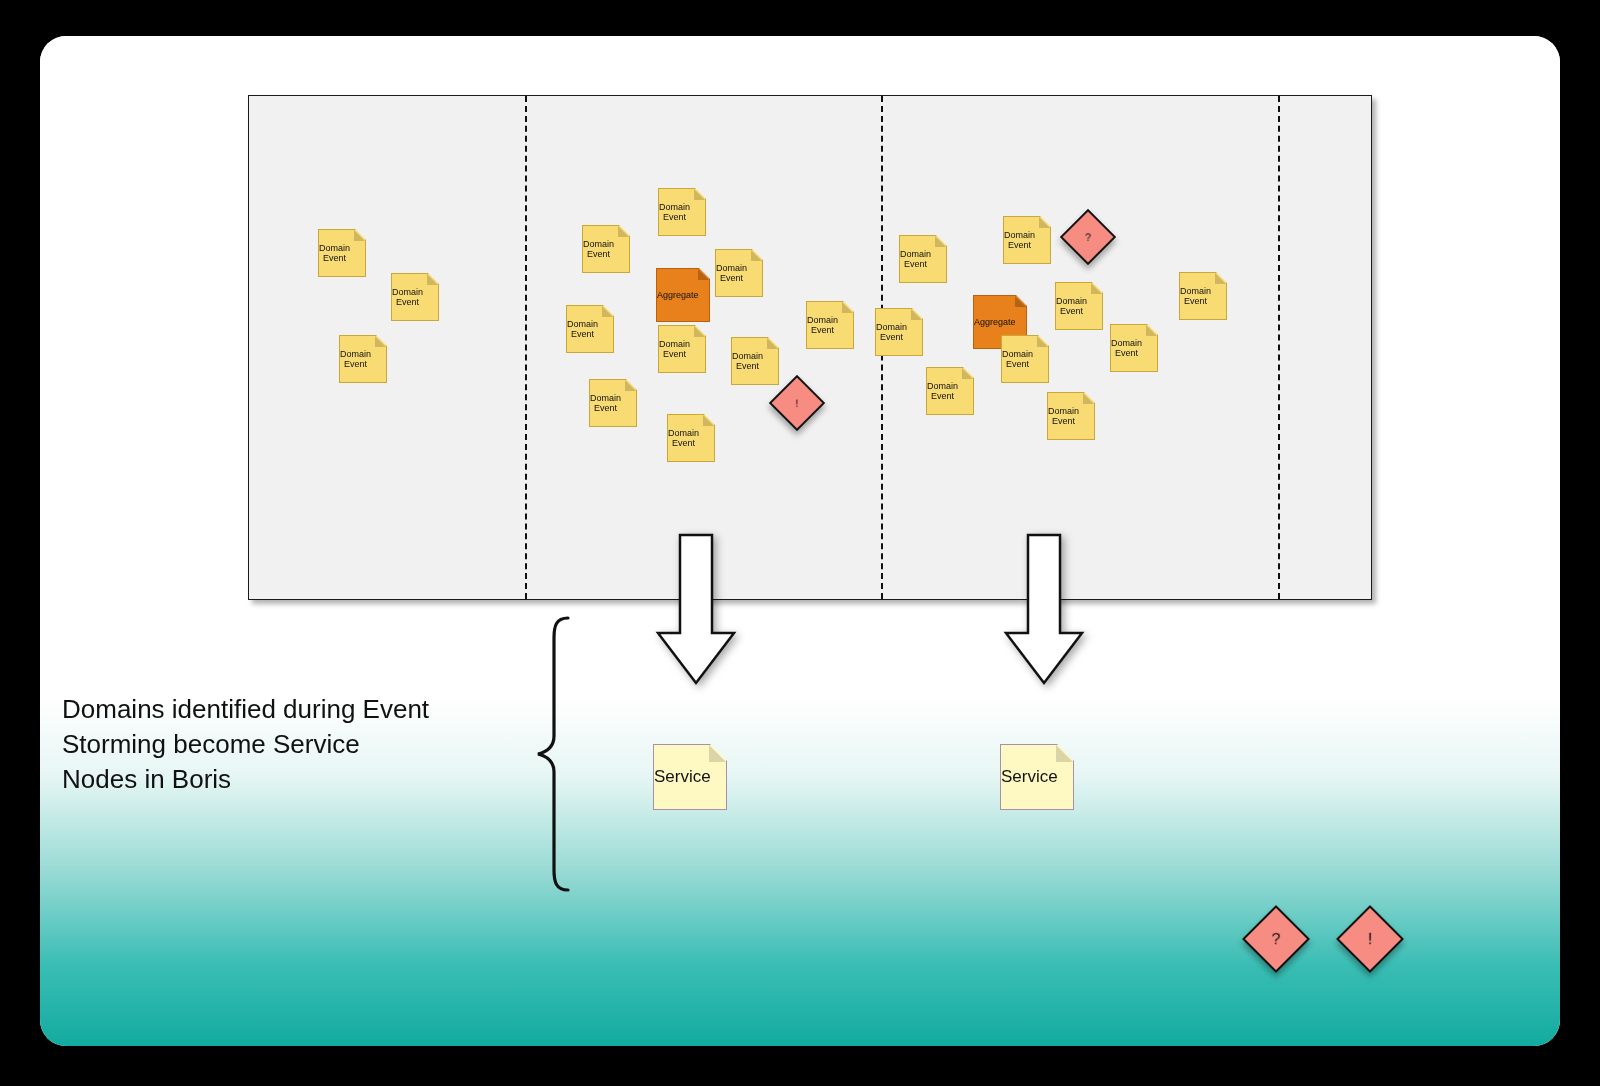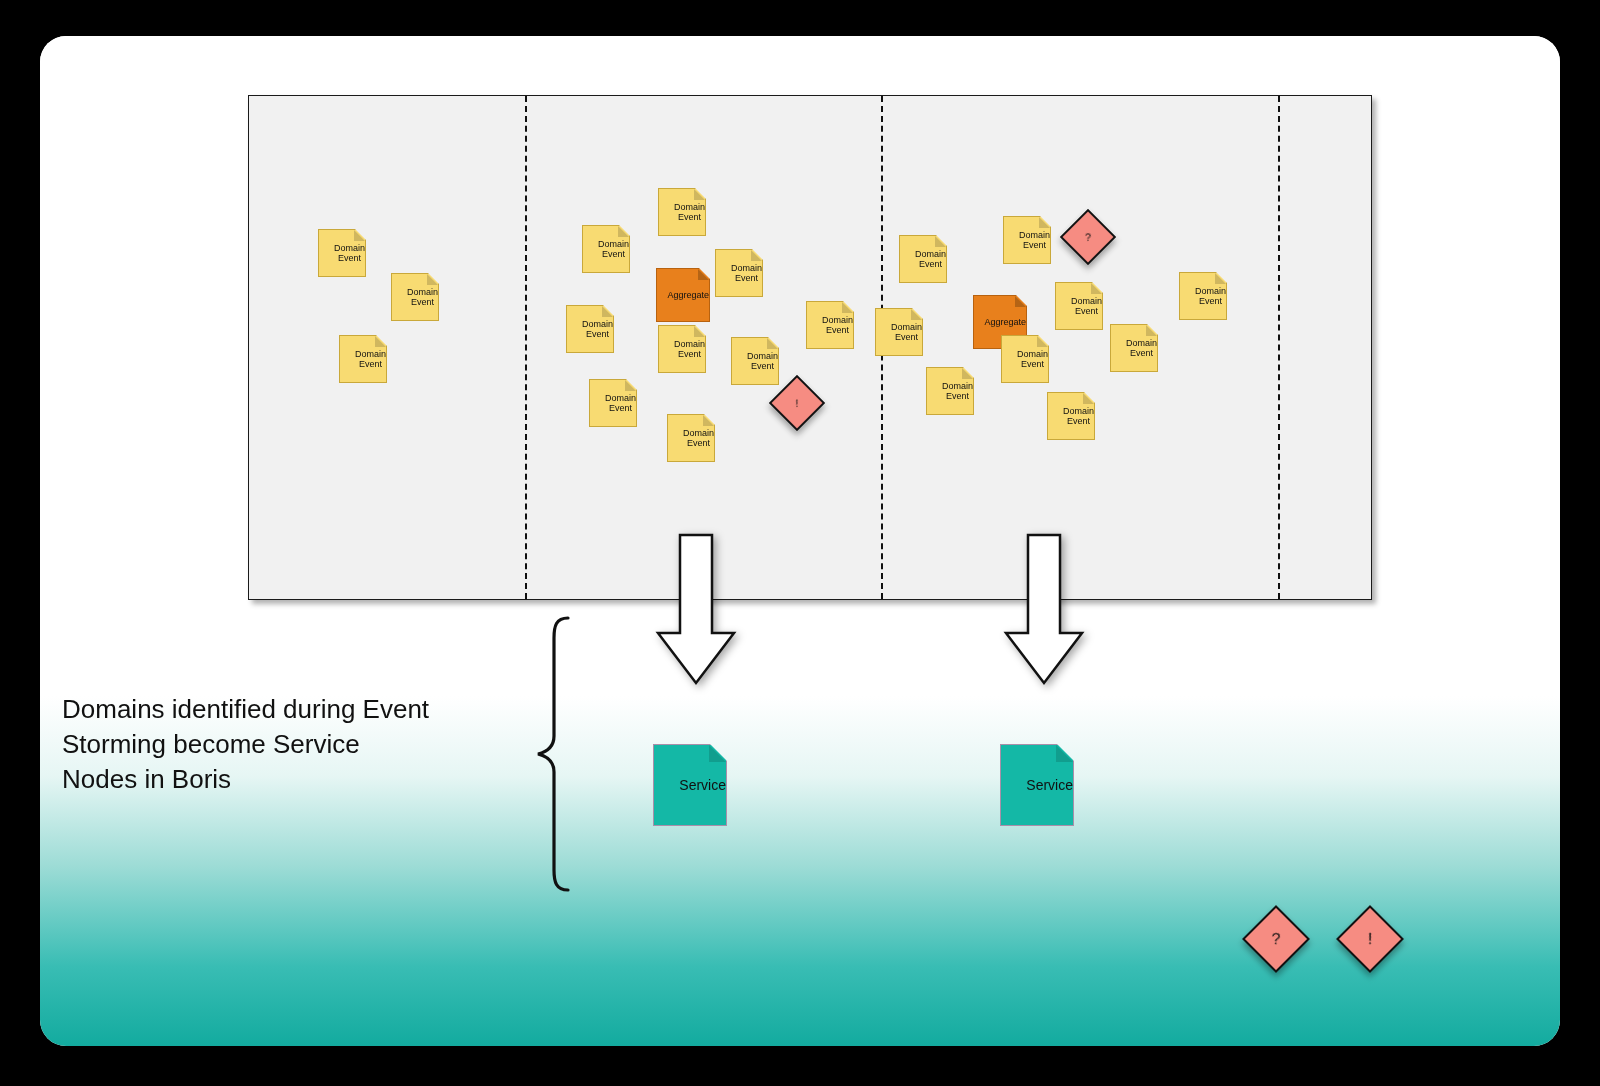--- a/index.html
+++ b/index.html
@@ -65,21 +65,21 @@
     border-left: 2.5px dashed #111111;
   }
 
   
   .note {
     position: absolute;
     box-sizing: border-box;
     border: 1px solid #c9a83a;
     display: flex;
     align-items: center;
-    justify-content: flex-end;
+    justify-content: flex-start;
     text-align: center;
     line-height: 1.15;
     color: #111111;
     filter: drop-shadow(3px 3px 3px rgba(0,0,0,0.38));
     
     clip-path: polygon(0 0, calc(100% - 11px) 0, 100% 11px, 100% 100%, 0 100%);
   }
   .note .fold {
     position: absolute;
     top: 0;
@@ -99,24 +99,24 @@
     width: 54px;
     height: 54px;
     background: #e8801c;
     border-color: #b8620f;
     font-size: 9px;
     margin-left: 21px;
   }
   .note-agg .fold { background: rgba(0,0,0,0.22); }
   .note-service {
     width: 74px;
-    height: 82px;
-    background: #14b8a6;
+    height: 66px;
+    background: #fef9c3;
     border-color: #a98fa9;
-    font-size: 14px;
+    font-size: 17px;
     clip-path: polygon(0 0, calc(100% - 17px) 0, 100% 17px, 100% 100%, 0 100%);
   }
   .note-service .fold {
     width: 17px;
     height: 17px;
     background: rgba(0,0,0,0.14);
   }
   .note-label { pointer-events: none; white-space: pre-line; }
 
   

